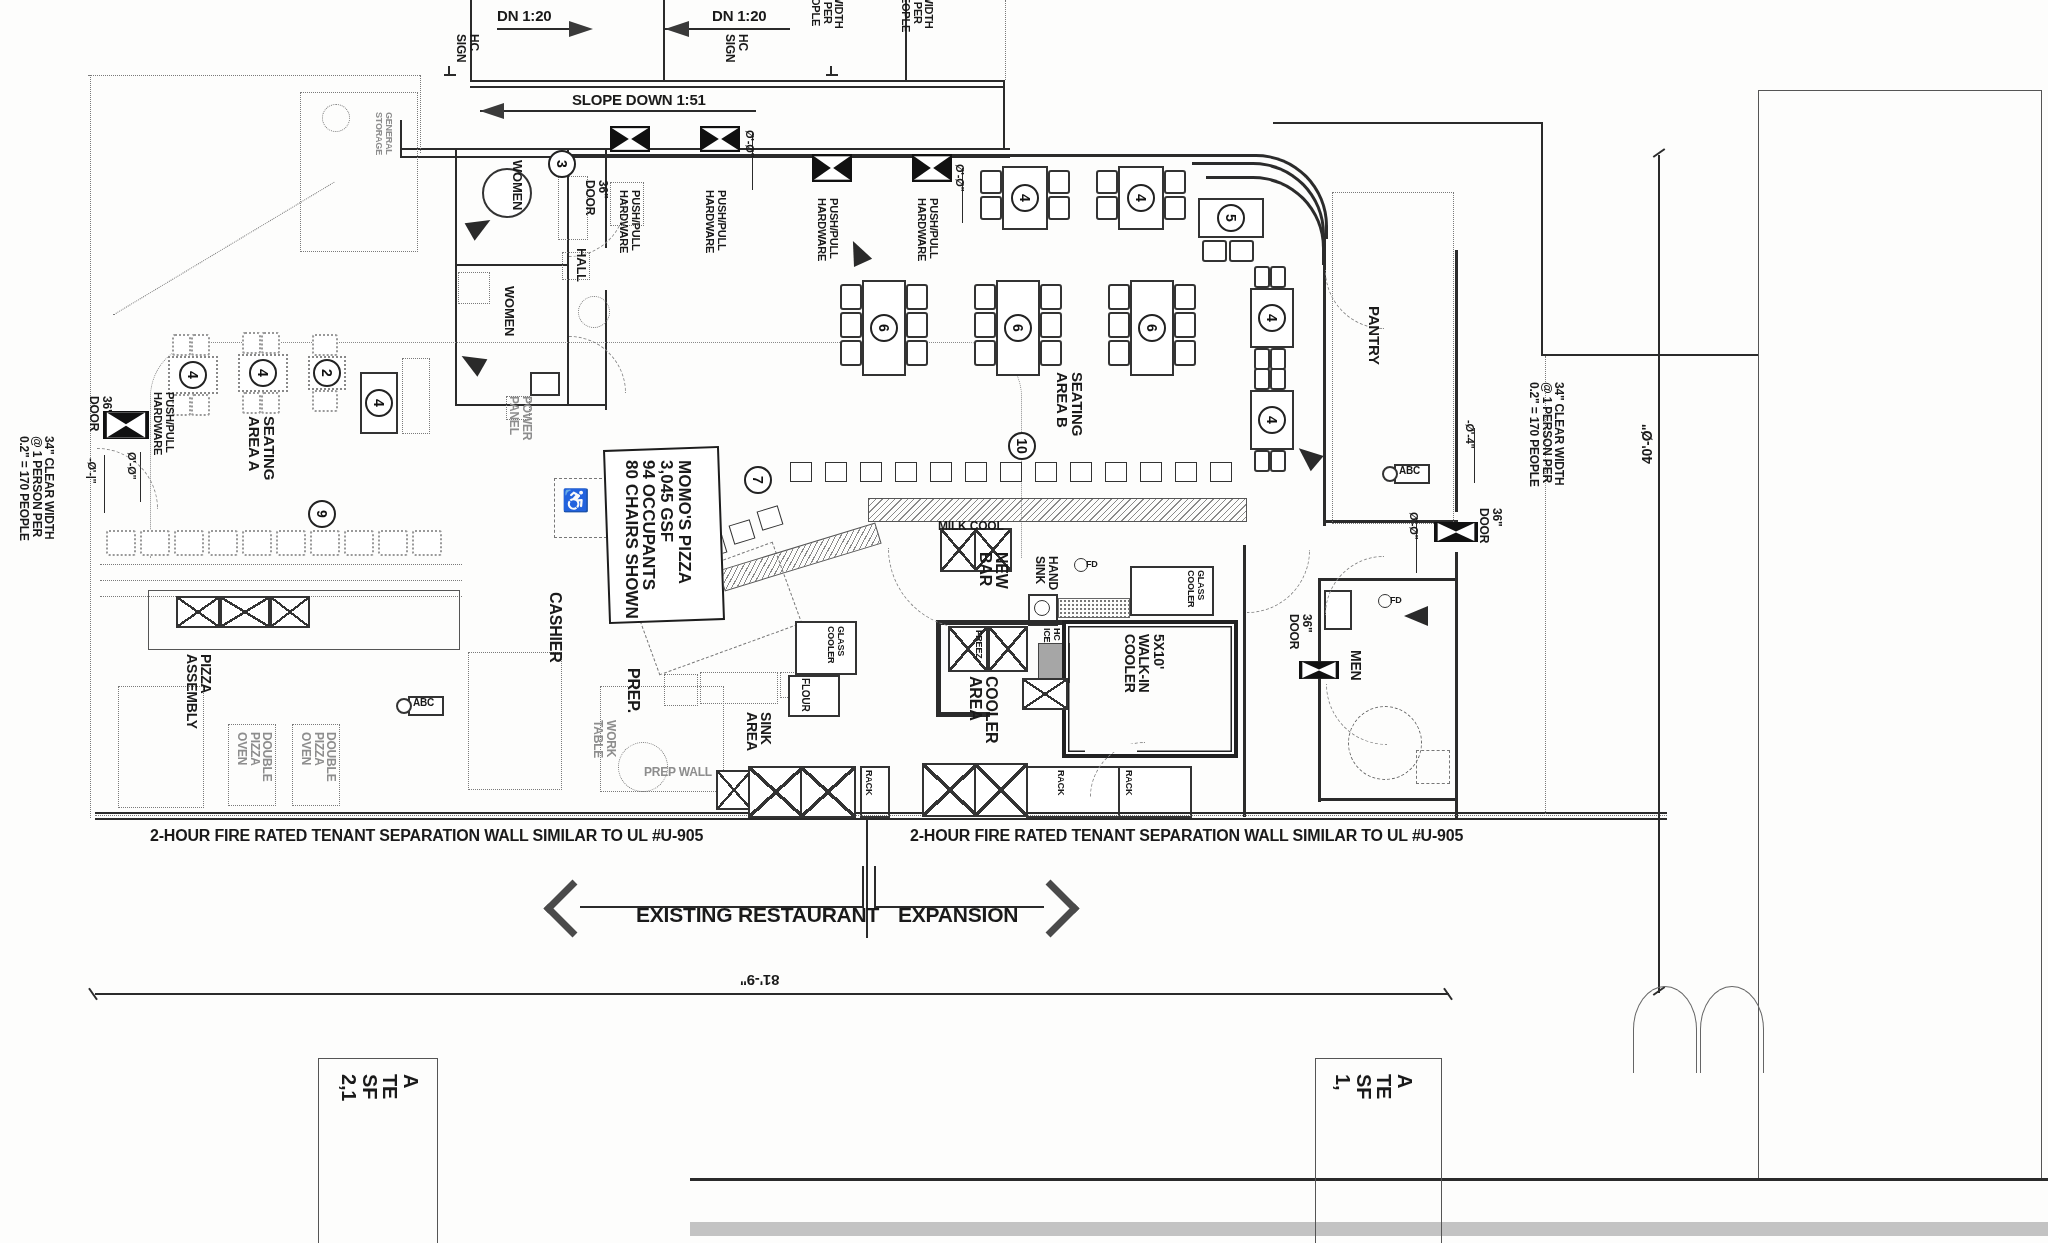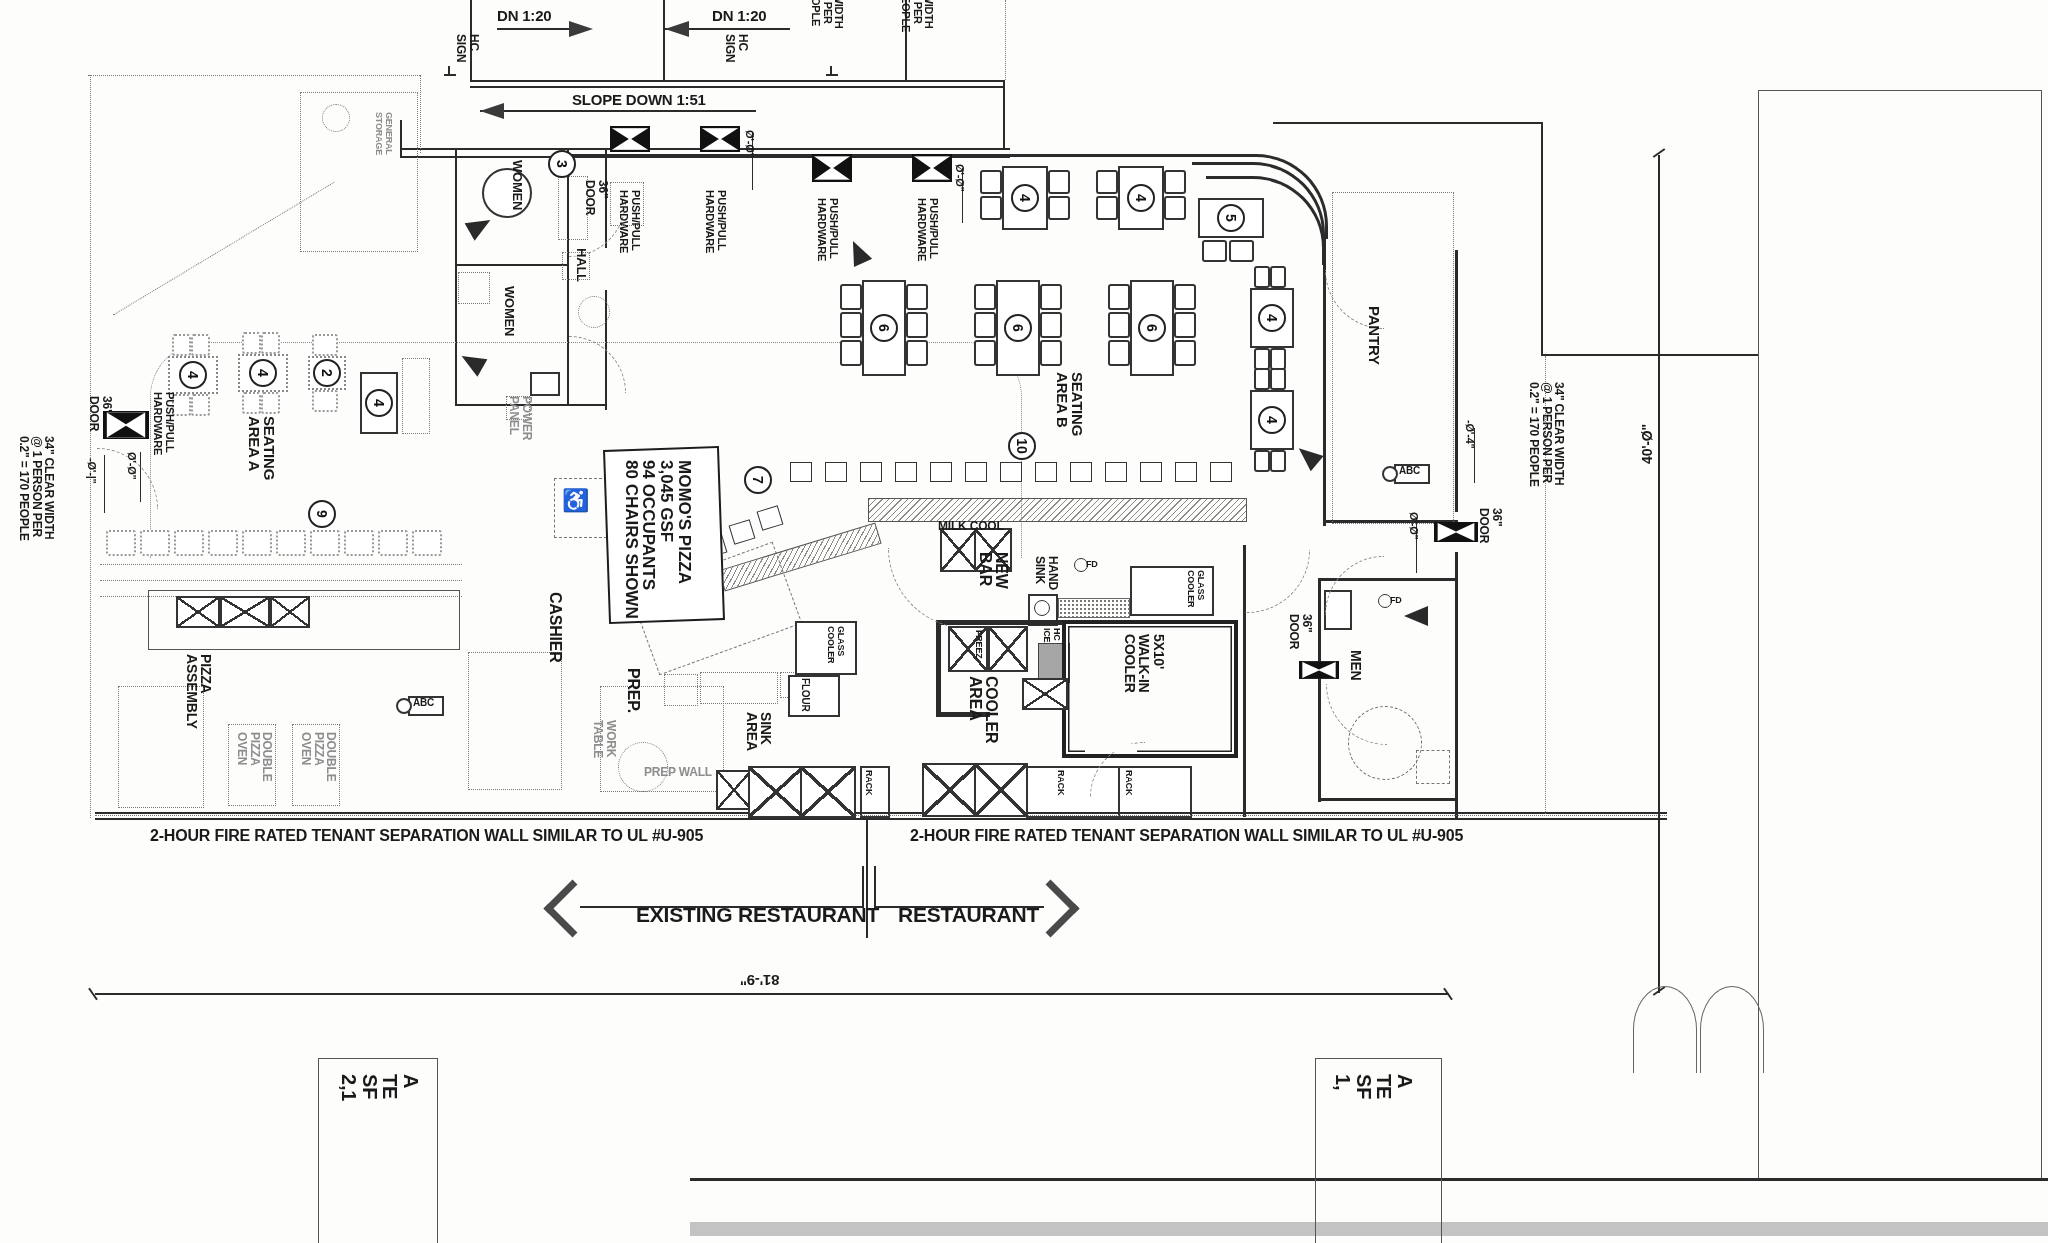--- a/index.html
+++ b/index.html
@@ -458,21 +458,21 @@
 0.2" = 170 PEOPLE</span>
       <span class="lbl v s11" style="left: 1464px; top: 420px;">-Ø'-4"</span>
       <span class="lbl v s11" style="left: 1408px; top: 512px;">Ø'-Ø"</span>
       <span class="lbl v s12" style="left: 1478px; top: 508px;">36"
 DOOR</span>
       <span class="lbl v s12" style="left: 1288px; top: 614px;">36"
 DOOR</span>
       <span class="lbl s16" style="left: 150px; top: 828px;">2-HOUR FIRE RATED TENANT SEPARATION WALL SIMILAR TO UL #U-905</span>
       <span class="lbl s16" style="left: 910px; top: 828px;">2-HOUR FIRE RATED TENANT SEPARATION WALL SIMILAR TO UL #U-905</span>
       <span class="lbl s21" style="left: 628px; top: 904px; margin-left: 8px;">EXISTING RESTAURANT</span>
-      <span class="lbl s21" style="left: 898px; top: 904px;">RESTAURANT</span>
+      <span class="lbl s21" style="left: 898px; top: 904px;">EXPANSION</span>
       <span class="lbl s15 r180" style="left: 740px; top: 972px;">81'-9"</span>
       <span class="lbl vup s14" style="left: 1640px; top: 424px;">40'-Ø"</span>
       <span class="lbl v s20" style="left: 338px; top: 1074px;">A
 TE
 SF
 2,1</span>
       <span class="lbl v s20" style="left: 1332px; top: 1074px;">A
 TE
 SF
 1,</span>

